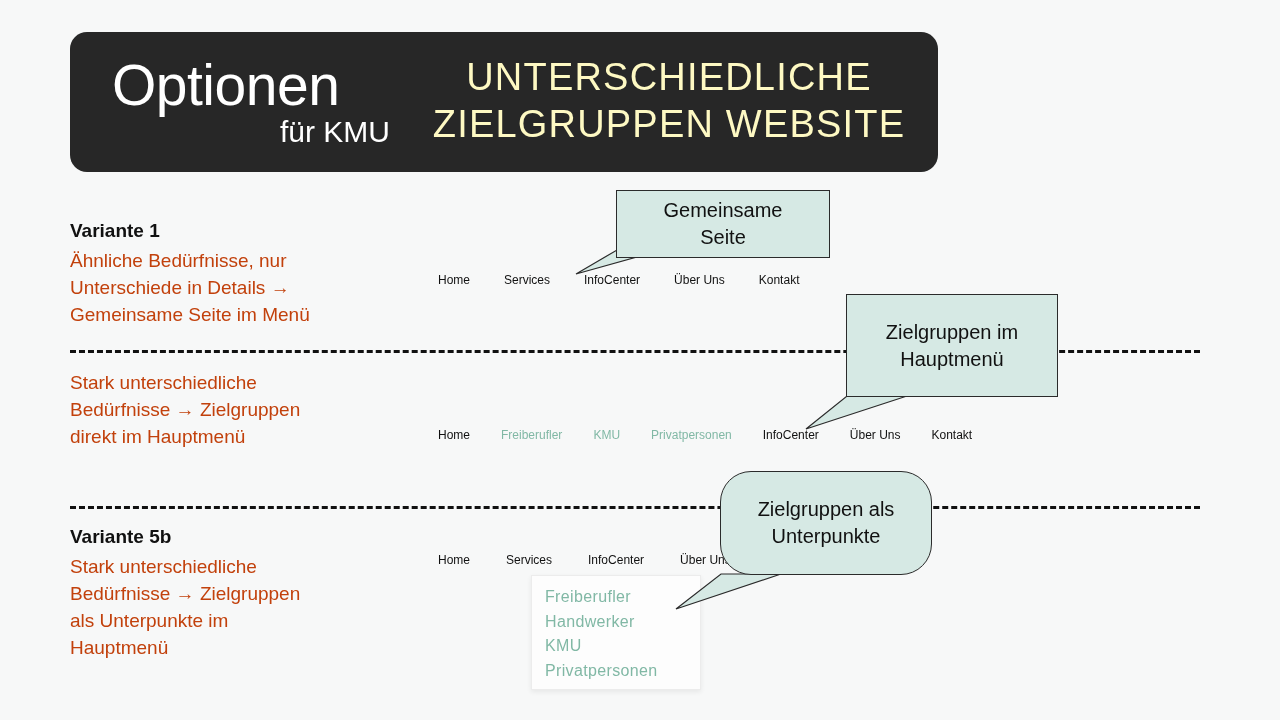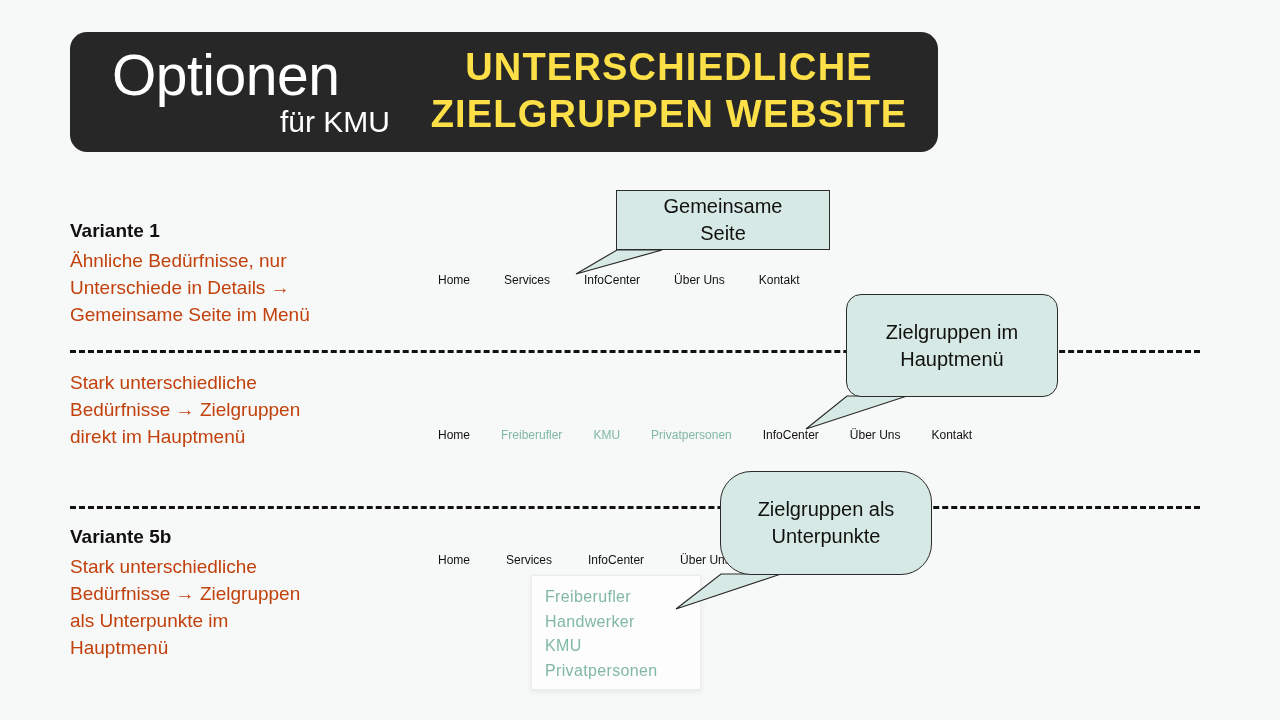--- a/index.html
+++ b/index.html
@@ -22,21 +22,21 @@
     width: 1280px;
     height: 720px;
   }
 
   
   .header-badge {
     position: absolute;
     left: 70px;
     top: 32px;
     width: 868px;
-    height: 120px;
+    height: 140px;
     background: #272727;
     border-radius: 17px;
     display: flex;
     align-items: center;
     box-sizing: border-box;
   }
   .header-left {
     width: 330px;
     padding-left: 42px;
     box-sizing: border-box;
@@ -63,24 +63,24 @@
   }
   .header-right {
     flex: 1;
     display: flex;
     flex-direction: column;
     align-items: center;
     justify-content: center;
     padding-bottom: 2px;
   }
   .header-right-line {
-    color: #fde047;
+    color: #fef9c3;
     font-size: 38px;
     line-height: 47px;
-    font-weight: 700;
+    font-weight: 400;
     letter-spacing: 1.2px;
     white-space: nowrap;
   }
 
   
   .variant-block {
     position: absolute;
     left: 70px;
     width: 330px;
   }
@@ -170,24 +170,24 @@
     justify-content: center;
     text-align: center;
   }
   .callout-text {
     font-size: 20px;
     line-height: 27px;
     color: #111111;
     white-space: pre-line;
   }
   #callout-gemeinsame-seite {
-    left: 616px; top: 190px; width: 214px; height: 60px;
+    left: 616px; top: 190px; width: 214px; height: 68px;
   }
   #callout-zielgruppen-hauptmenue {
-    left: 846px; top: 294px; width: 212px; height: 103px; border-radius: 15px;
+    left: 846px; top: 294px; width: 212px; height: 103px;
   }
   #callout-zielgruppen-unterpunkte {
     left: 720px; top: 471px; width: 212px; height: 104px; border-radius: 31px;
   }
 
   
   #tails {
     position: absolute;
     left: 0; top: 0;
     width: 1280px; height: 720px;

